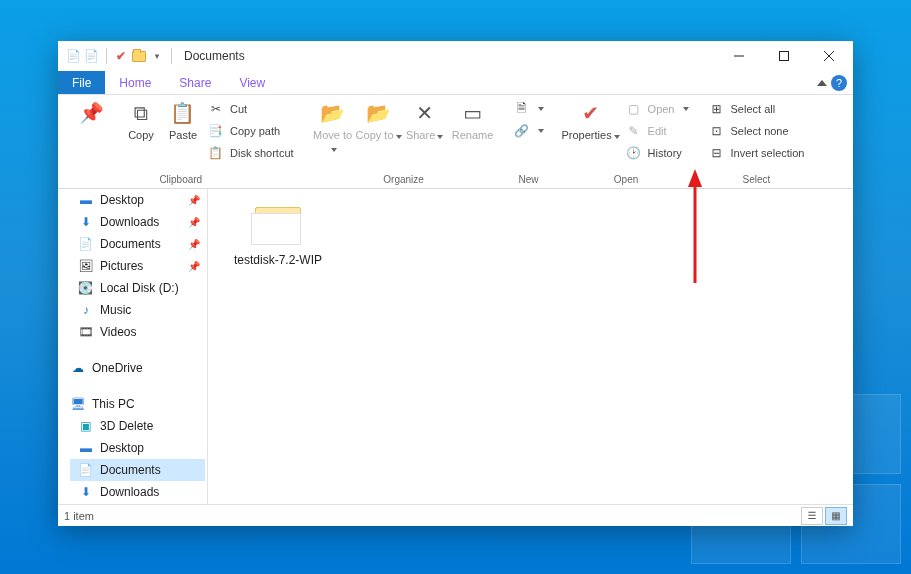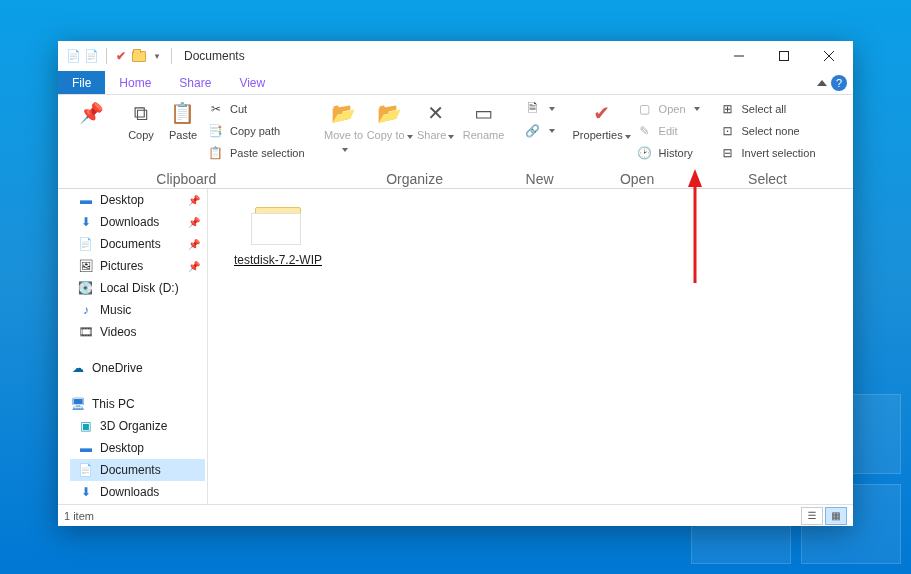--- a/index.html
+++ b/index.html
@@ -16,36 +16,36 @@
     .win-btn { width:45px; height:28px; display:flex; align-items:center; justify-content:center; font-size:12px; cursor:default; }
     .tabs { height:24px; display:flex; align-items:stretch; font-size:12px; border-bottom:1px solid #e0e0e0; }
     .tab { padding:0 14px; display:flex; align-items:center; color:#8b5cf6; cursor:default; }
     .tab.file { background:#1979ca; color:#fff; }
     .tabs .help-area { margin-left:auto; display:flex; align-items:center; padding-right:6px; gap:4px; }
     .help-circle { width:16px; height:16px; border-radius:50%; background:#2b7cd3; color:#fff; font-size:11px; display:flex; align-items:center; justify-content:center; }
     .caret-up { display:inline-block; width:0; height:0; border-left:5px solid transparent; border-right:5px solid transparent; border-bottom:6px solid #555; }
     .ribbon { display:flex; height:94px; border-bottom:1px solid #dadada; background:#fff; font-size:11px; color:#444; }
     .group { display:flex; flex-direction:column; align-items:center; padding:2px 6px 0 6px; }
     .group-body { display:flex; align-items:flex-start; flex:1; }
-    .group-label { height:18px; display:flex; align-items:center; font-size:14px; color:#666; }
+    .group-label { height:18px; display:flex; align-items:center; font-size:10px; color:#666; }
     .group-divider {  }
     .big-btn { display:flex; flex-direction:column; align-items:center; justify-content:flex-start; width:56px; height:70px; padding-top:2px; gap:2px; cursor:default; text-align:center; line-height:1.15; }
     .big-btn .icon { width:32px; height:28px; display:flex; align-items:center; justify-content:center; font-size:20px; color:#555; }
     .small-btn { display:flex; align-items:center; gap:6px; height:20px; padding:0 4px; cursor:default; white-space:nowrap; }
     .small-btn .sicon { width:16px; height:16px; display:flex; align-items:center; justify-content:center; font-size:12px; }
     .vstack { display:flex; flex-direction:column; gap:2px; padding-top:2px; }
     .ddarrow { display:inline-block; width:0; height:0; border-left:3px solid transparent; border-right:3px solid transparent; border-top:4px solid #666; margin-left:2px; }
     .content { flex:1; display:flex; min-height:0; }
     .nav { width:150px; border-right:1px solid #e3e3e3; padding:0 2px 2px 12px; overflow:hidden; font-size:12px; color:#222; }
     .nav-item { display:flex; align-items:center; height:22px; gap:6px; padding-left:8px; cursor:default; }
     .nav-item.selected { background:#cde8ff; }
     .nav-item .pin { color:#888; font-size:10px; margin-left:auto; margin-right:4px;}
     .nav-item .nicon { width:16px; text-align:center; font-size:12px; }
     .nav-spacer { height:14px; }
-    .files { flex:1; padding:12px 0 0 22px; position:relative;text-decoration:underline; }
+    .files { flex:1; padding:12px 0 0 22px; position:relative; }
     .file-item { width:96px; text-align:center; font-size:12px; color:#222; }
     .folder-icon { width:54px; height:46px; margin:0 auto 6px auto; position:relative; }
     .folder-back { position:absolute; left:4px; top:6px; width:46px; height:36px; background:#ffe9a8; border:1px solid #e3c45e; border-radius:2px; }
     .folder-front { position:absolute; left:0; top:12px; width:50px; height:32px; background:#fff; border:1px solid #e0e0e0; }
     .status { height:22px; border-top:1px solid #e0e0e0; display:flex; align-items:center; font-size:11px; color:#555; padding:0 6px; }
     .status .views { margin-left:auto; display:flex; gap:2px; align-items:center; }
     .view-btn { width:22px; height:18px; border:1px solid #ccc; display:flex; align-items:center; justify-content:center; font-size:10px; cursor:default; }
     .view-btn.active { background:#cde8ff; border-color:#7ab7e8; }
     .arrow-annotation { position:absolute; left:627px; top:128px; width:20px; height:114px; pointer-events:none; }
     .arrow-annotation svg { width:100%; height:100%; display:block; }
@@ -129,21 +129,21 @@
           <div class="small-btn">
               <span class="sicon">✂</span>
               <span>Cut</span>
             </div>
           <div class="small-btn">
               <span class="sicon">📑</span>
               <span>Copy path</span>
             </div>
           <div class="small-btn">
               <span class="sicon">📋</span>
-              <span>Paste selection</span>
+              <span>Disk shortcut</span>
             </div>
         </div>
       </div>
       <div class="group-label">Clipboard</div>
     </div>
 
     <div class="group group-divider">
       <div class="group-body">
         <div class="big-btn disabled" style="width:46px">
           <span class="icon">📂</span>
@@ -266,21 +266,21 @@
           <span class="nicon" style="color:#0a64a4;">☁</span>
           <span>OneDrive</span>
         </div>
       <div class="nav-spacer"></div>
       <div class="nav-item" style="padding-left:0">
           <span class="nicon" style="color:#2b7cd3;">🖥</span>
           <span>This PC</span>
         </div>
       <div class="nav-item">
           <span class="nicon" style="color:#18a2b8;">▣</span>
-          <span>3D Organize</span>
+          <span>3D Delete</span>
         </div>
       <div class="nav-item">
           <span class="nicon" style="color:#2b7cd3;">▬</span>
           <span>Desktop</span>
         </div>
       <div class="nav-item selected">
           <span class="nicon">📄</span>
           <span>Documents</span>
         </div>
       <div class="nav-item">

